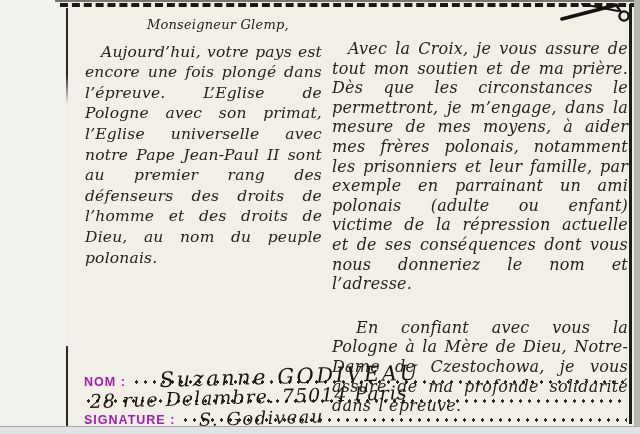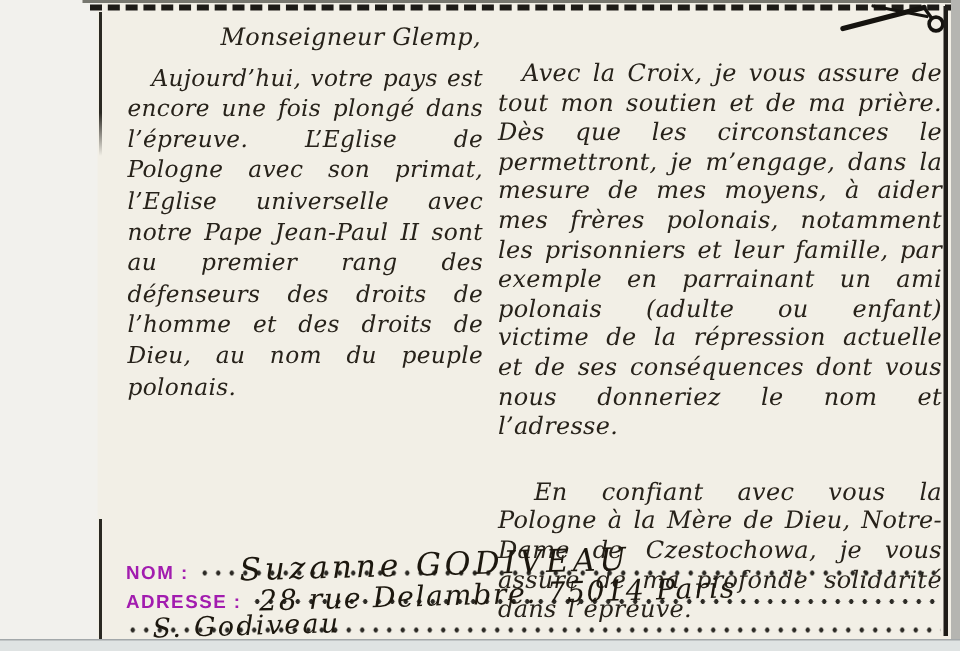--- a/index.html
+++ b/index.html
@@ -22,21 +22,21 @@
   
   .scissors { position:absolute; left:560px; top:0px; width:78px; height:24px; }
 
   
   .col {
     position:absolute; text-align:justify; font-style:italic;
     color:#27221a; letter-spacing:0.2px;
   }
   .col-left  { left:85px;  top:15px; width:237px; font-size:15.5px; line-height:20.6px; }
   .col-right { left:332px; top:39px; width:296px; font-size:16px;   line-height:19.6px; word-spacing:2px; }
-  .salutation { text-indent:62px; font-size:16px; margin:0 0 6px 0; }
+  .salutation { text-indent:62px; font-size:13px; margin:0 0 6px 0; }
   .col p { margin:0 0 4px 0; text-indent:16px; }
   .col-right p.spaced { margin-top:24px; text-indent:24px; }
 
   
   .form { position:absolute; left:84px; top:371px; width:543px; }
   .form-row { display:flex; align-items:flex-end; height:18px; margin-bottom:1px; position:relative; }
   .form-label {
     font-family:"Liberation Sans", sans-serif; font-weight:bold;
     font-size:12.5px; letter-spacing:1px; color:#a21caf; white-space:nowrap;
     padding-right:6px;
@@ -89,27 +89,27 @@
   <div class="form">
 
     <div class="form-row">
       <span class="form-label">NOM :</span>
       <span class="dotline">
         <span class="hand hand-nom">Suzanne GODIVEAU</span>
       </span>
     </div>
 
     <div class="form-row">
-      <span class="form-label">ADRESSE :</span>
       <span class="dotline">
         <span class="hand hand-adresse">28 rue Delambre. 75014 Paris</span>
       </span>
     </div>
 
     <div class="form-row">
+      <span class="form-label">SIGNATURE :</span>
       <span class="dotline">
         <span class="hand hand-signature">S. Godiveau</span>
       </span>
     </div>
 
   </div>
 
   <div class="edge-bottom"></div>
 </div>
 

